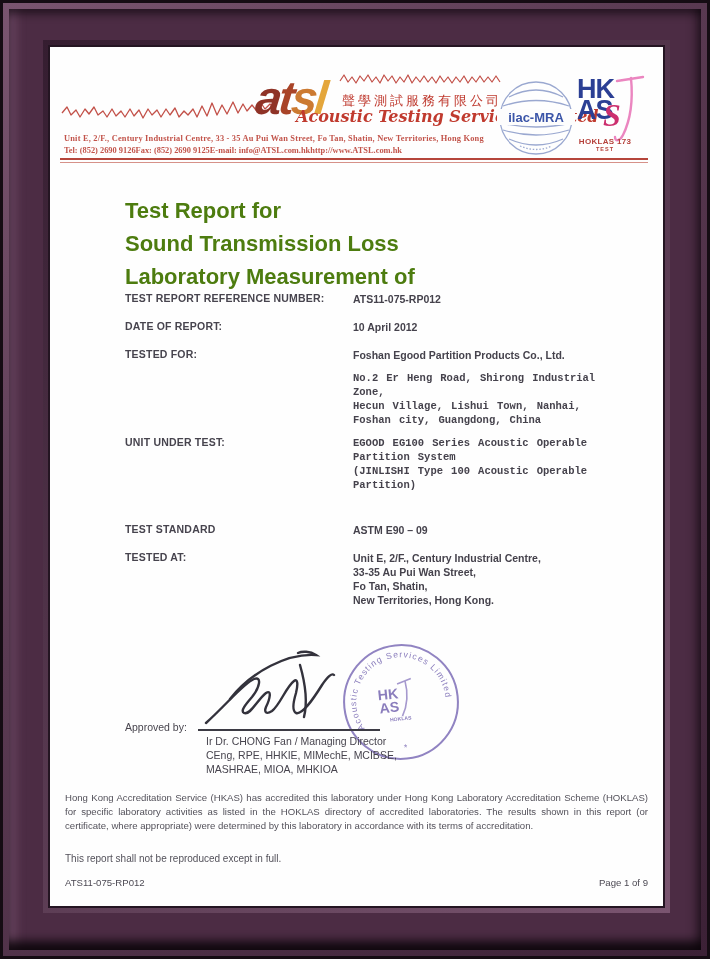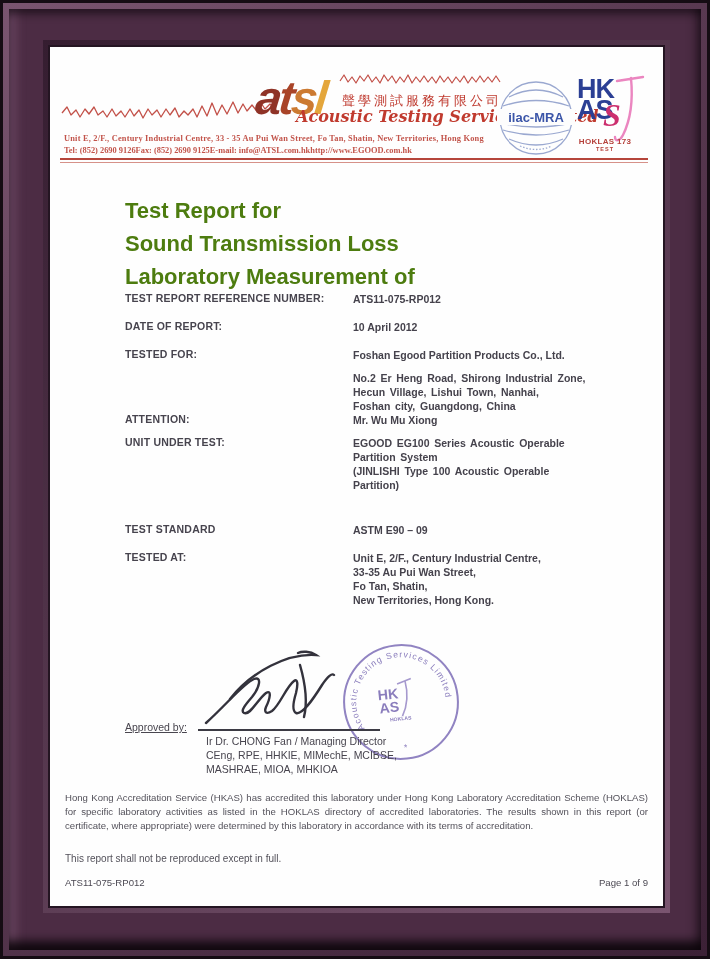--- a/index.html
+++ b/index.html
@@ -42,24 +42,24 @@
   .hoklas { left:523px; top:90px; width:64px; text-align:center; font-size:8px; font-weight:bold; color:#b5403a; letter-spacing:.3px; }
   .hoklas-sub { left:523px; top:99px; width:64px; text-align:center; font-size:5.5px; font-weight:bold; color:#b5403a; letter-spacing:1px; }
 
   
   .doc-title { left:75px; top:147px; font-size:22px; font-weight:bold; color:#4d7c0f; line-height:33px; }
 
   
   .row { left:75px; width:495px; height:14px; }
   .lbl { position:absolute; left:0; top:0; font-size:10.5px; font-weight:bold; color:#47444e; letter-spacing:.2px; white-space:nowrap; }
   .val { position:absolute; left:228px; top:0; width:268px; font-size:10.5px; font-weight:bold; color:#45424c; line-height:14px; white-space:pre-line; }
-  .spread .val { word-spacing:1.8px; }
-
-  
-  .approved-label { left:75px; top:674px; font-size:10.5px; color:#49464f;text-decoration:underline; }
+  .spread .val { word-spacing:1.8px;font-family:Liberation Mono, monospace; }
+
+  
+  .approved-label { left:75px; top:674px; font-size:10.5px; color:#49464f; }
   .signature { left:150px; top:596px; }
   .stamp { left:288px; top:592px; opacity:.88; transform:rotate(-6deg); }
   .sig-line { left:148px; top:682px; width:182px; border-top:2px solid #3c3b44; }
   .signatory { left:156px; top:687px; font-size:10.5px; color:#47444e; line-height:14px; }
   .credentials { left:156px; top:701px; font-size:10.5px; color:#47444e; line-height:14px; white-space:pre-line; }
 
   
   .accreditation { left:15px; top:744px; width:583px; font-size:9.6px; line-height:13.8px; color:#53515a; text-align:justify; }
   .repro-note { left:15px; top:806px; font-size:10px; color:#53515a; }
   .footer-meta { left:15px; top:830px; width:583px; display:flex; justify-content:space-between; font-size:9.6px; color:#4c4953; }
@@ -86,21 +86,21 @@
     <path d="M2,12 l4,-6 4,7 4,-5 4,6 4,-7 4,5 4,-6 4,7 4,-5 4,6 4,-8 4,6 4,-5 4,7 4,-6 4,5 4,-7 4,8 4,-6 4,5 4,-6 4,6 4,-5 4,6 4,-7 4,6 4,-5 4,6 4,-6 4,5 4,-6 4,7 4,-6 4,5 4,-6 4,6 4,-5 4,5 4,-6 4,6" fill="none" stroke="#c25048" stroke-width="1.2" stroke-linejoin="round"></path>
   </svg>
 
   <div class="zh-name">聲學測試服務有限公司</div>
   <div class="en-name">Acoustic Testing Services Limited</div>
   <div class="addr1">Unit E, 2/F., Century Industrial Centre, 33 - 35 Au Pui Wan Street, Fo Tan, Shatin, New Territories, Hong Kong</div>
   <div class="addr2">
     <span>Tel: (852) 2690 9126</span>
     <span>Fax: (852) 2690 9125</span>
     <span>E-mail: info@ATSL.com.hk</span>
-    <span>http://www.EGOOD.com.hk</span>
+    <span>http://www.ATSL.com.hk</span>
   </div>
   <div class="red-rule"></div>
 
   <svg class="ilac" width="84" height="84">
     <g fill="none" stroke="#9aa8d0" stroke-width="1.3">
       <circle cx="42" cy="42" r="36"></circle>
       <path d="M15,21 Q42,7 69,21"></path>
       <path d="M9,30 Q42,19 75,30"></path>
       <path d="M7,38 Q42,30 77,38"></path>
       <path d="M7,47 Q42,55 77,47"></path>
@@ -140,24 +140,20 @@
   <div class="row" style="top:301px">
     <div class="lbl">TESTED FOR:</div>
     <div class="val">Foshan Egood Partition Products Co., Ltd.</div>
   </div>
   <div class="row spread" style="top:324px">
     <div class="lbl"></div>
     <div class="val">No.2 Er Heng Road, Shirong Industrial Zone,
 Hecun Village, Lishui Town, Nanhai,
 Foshan city, Guangdong, China</div>
   </div>
-  <div class="row" style="top:366px">
-    <div class="lbl">ATTENTION:</div>
-    <div class="val">Mr. Wu Mu Xiong</div>
-  </div>
   <div class="row spread" style="top:389px">
     <div class="lbl">UNIT UNDER TEST:</div>
     <div class="val">EGOOD EG100 Series Acoustic Operable
 Partition System
 (JINLISHI Type 100 Acoustic Operable
 Partition)</div>
   </div>
   <div class="row" style="top:476px">
     <div class="lbl">TEST STANDARD</div>
     <div class="val">ASTM E90 – 09</div>

